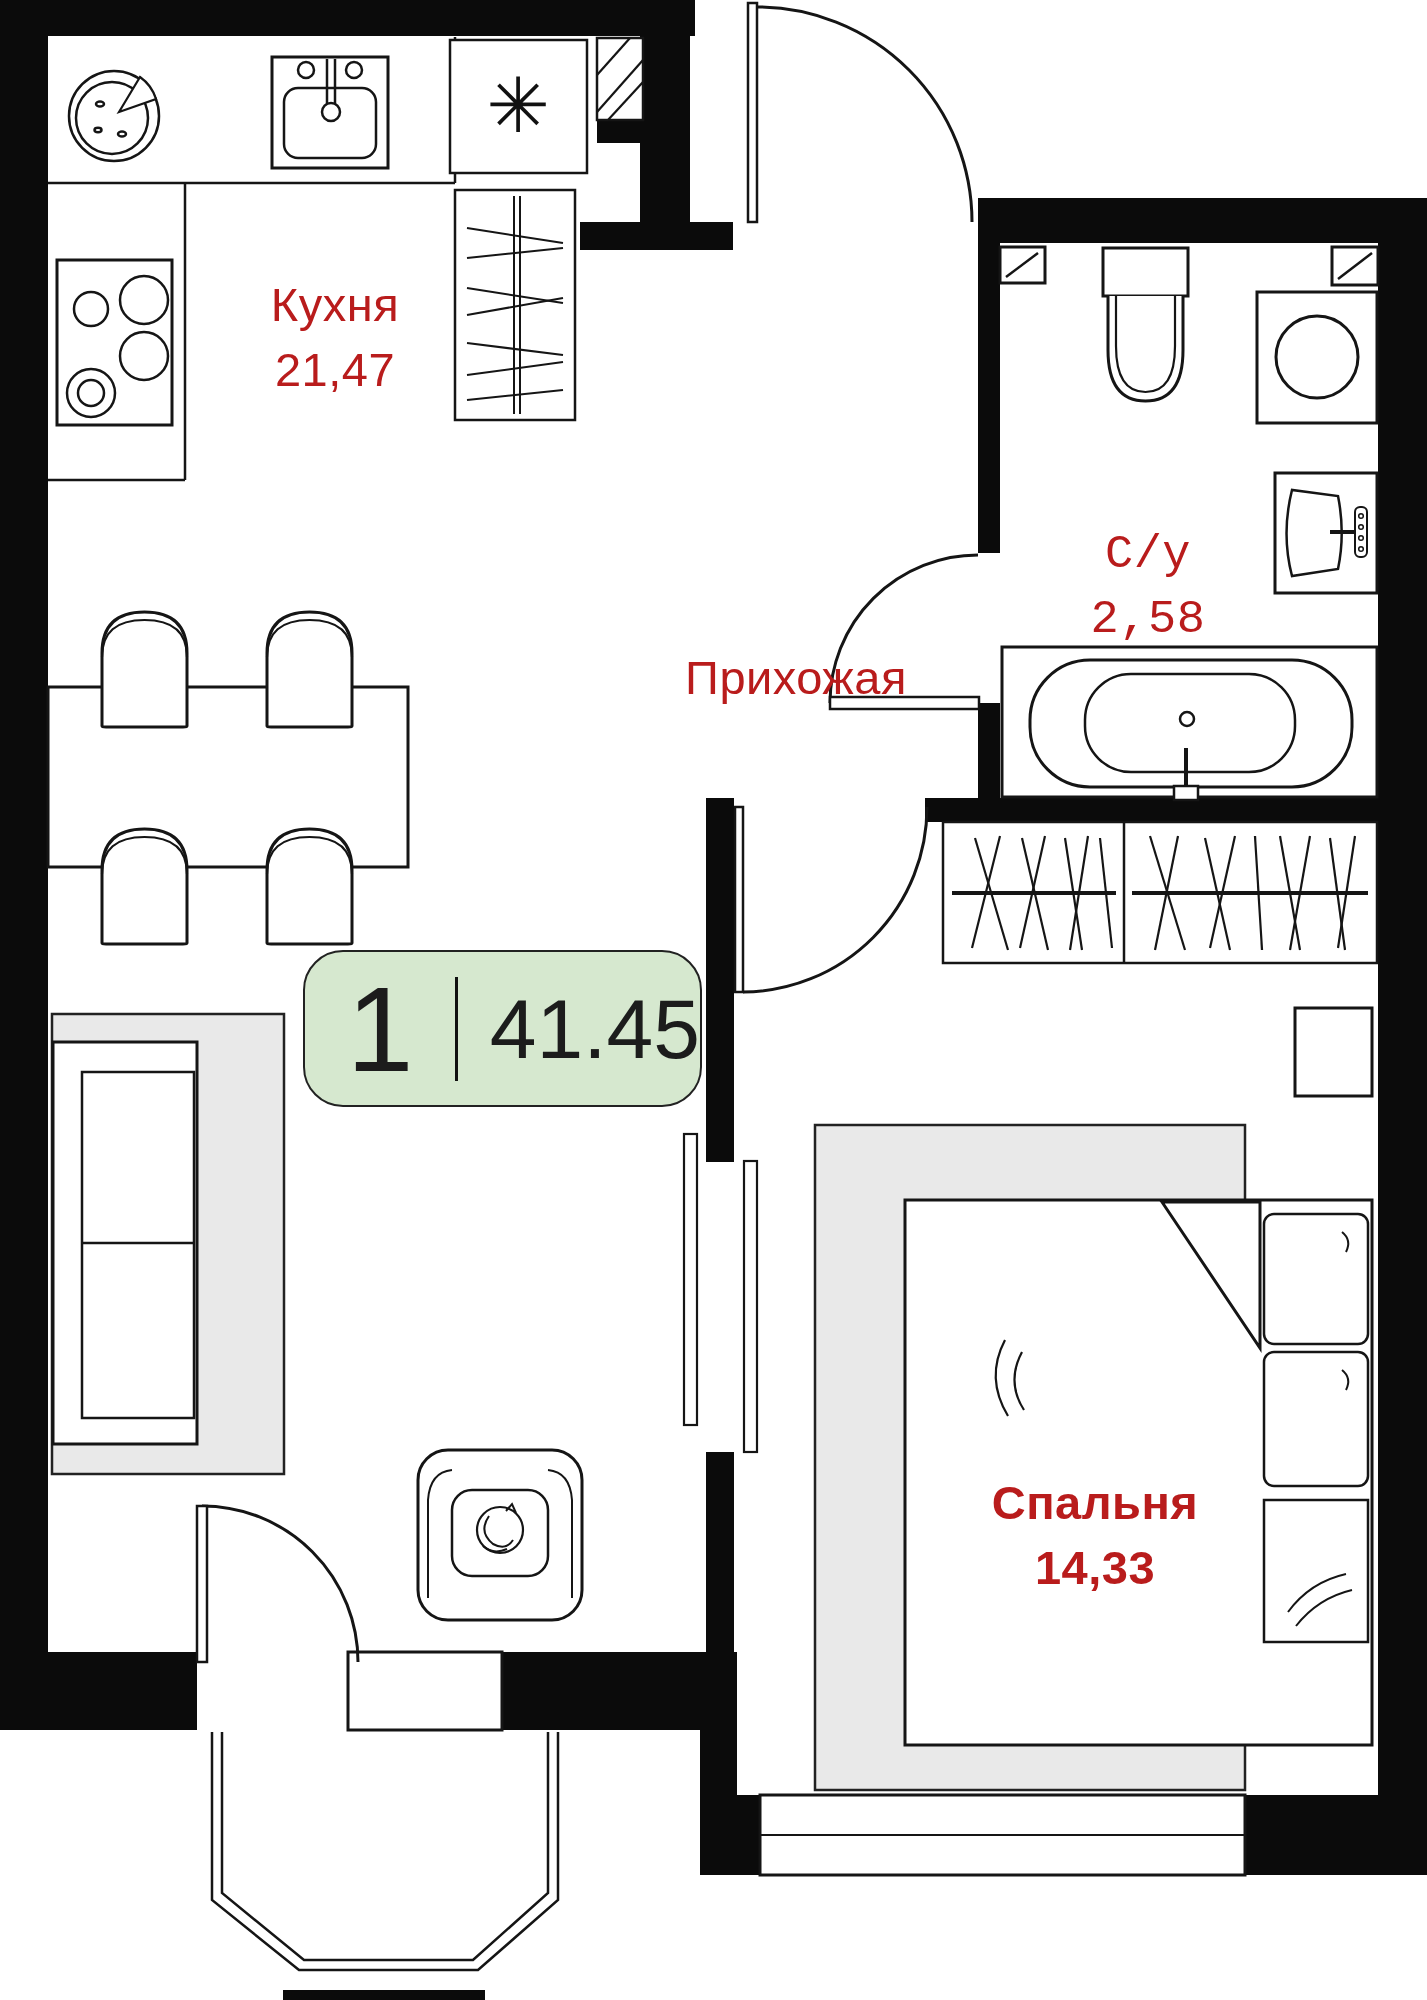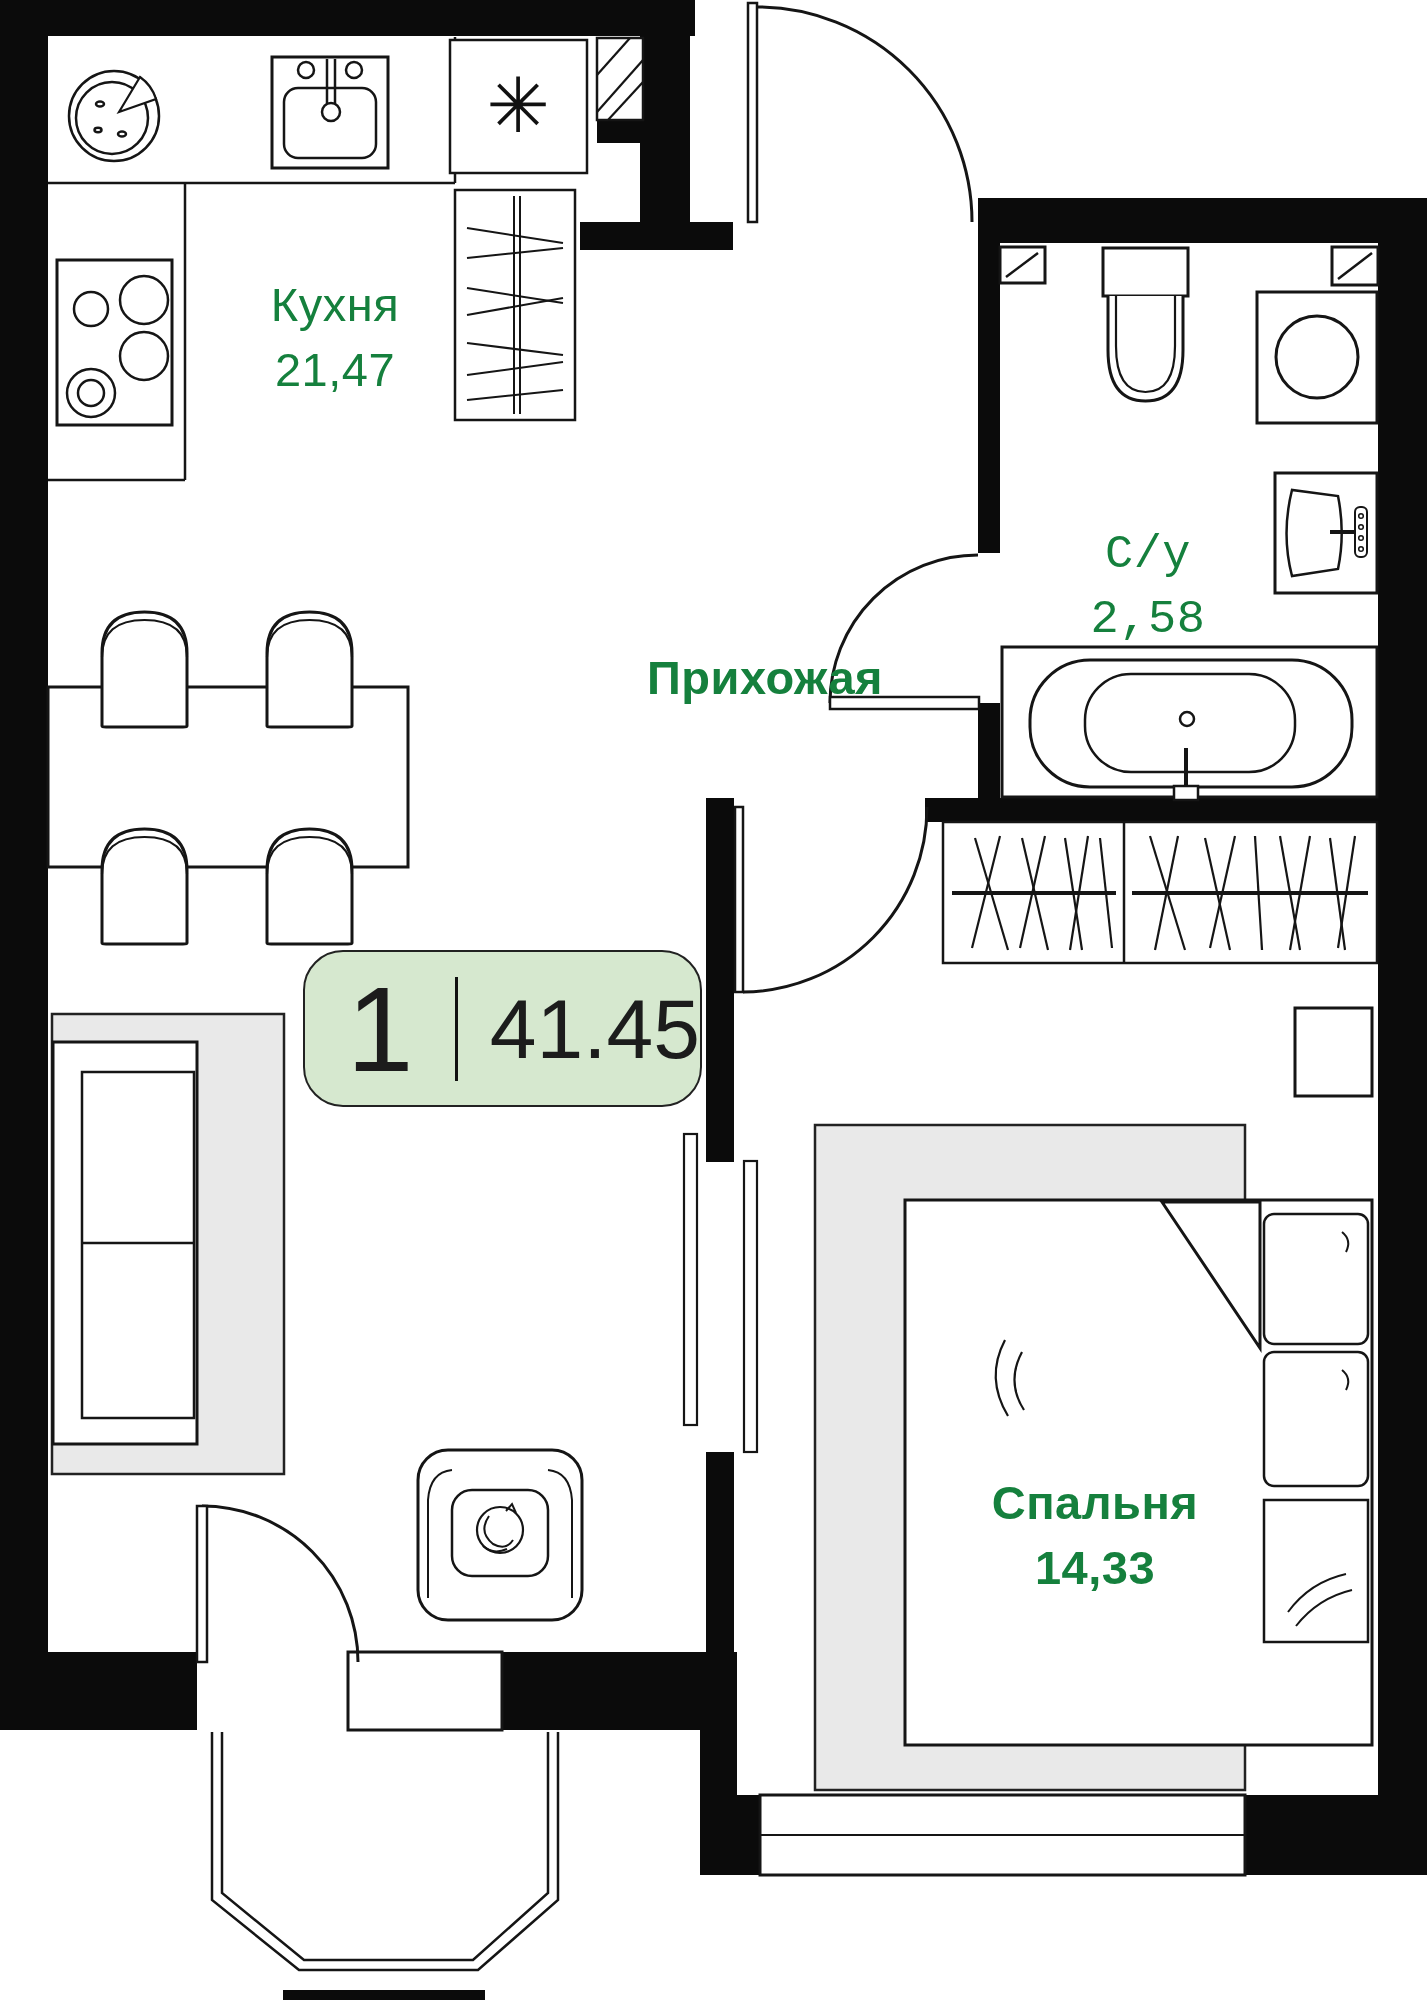--- a/index.html
+++ b/index.html
@@ -1,20 +1,20 @@
 <!DOCTYPE html>
 <html><head>
 <meta charset="utf-8">
 <style>
   html,body{margin:0;padding:0;background:#ffffff;}
   #plan{position:relative;width:1427px;height:2000px;background:#ffffff;overflow:hidden;
         font-family:"Liberation Sans", sans-serif;color:#1c1c1c;}
   #plan-svg{position:absolute;left:0;top:0;}
   .room-label{position:absolute;transform:translate(-50%,-50%);text-align:center;
-        font-size:47px;line-height:1.38;white-space:nowrap;color:#15803d;letter-spacing:.5px;}
+        font-size:47px;line-height:1.38;white-space:nowrap;color:#b91c1c;letter-spacing:.5px;}
   .badge{position:absolute;left:303px;top:950px;width:399px;height:157px;box-sizing:border-box;
         background:#d6e8cf;border:2.5px solid #222;border-radius:40px;
         display:flex;align-items:center;}
   .badge-rooms{flex:0 0 150px;text-align:center;font-size:120px;font-weight:400;line-height:1;}
   .badge-divider{flex:0 0 2.5px;height:104px;background:#111;}
   .badge-area{flex:1;text-align:right;font-size:84px;font-weight:400;line-height:1;}
   .fridge-symbol{position:absolute;left:518px;top:106px;transform:translate(-50%,-50%);
         font-size:76px;line-height:1;color:#111;}
 </style>
 </head>
@@ -261,21 +261,21 @@
   </g>
 </svg>
 
 <div class="fridge-symbol">✳</div>
 
 <div class="room-label" style="left:335px;top:338px;">
   <div>Кухня</div>
   <div>21,47</div>
 </div>
 
-<div class="room-label" style="left:765px;top:678px;font-weight:bold;">
+<div class="room-label" style="left:796px;top:678px;">
   <div>Прихожая</div>
 </div>
 
 <div class="room-label" style="left:1148px;top:588px;font-family:Liberation Mono, monospace;">
   <div>С/у</div>
   <div>2,58</div>
 </div>
 
 <div class="room-label" style="left:1095px;top:1536px;font-weight:bold;">
   <div>Спальня</div>

